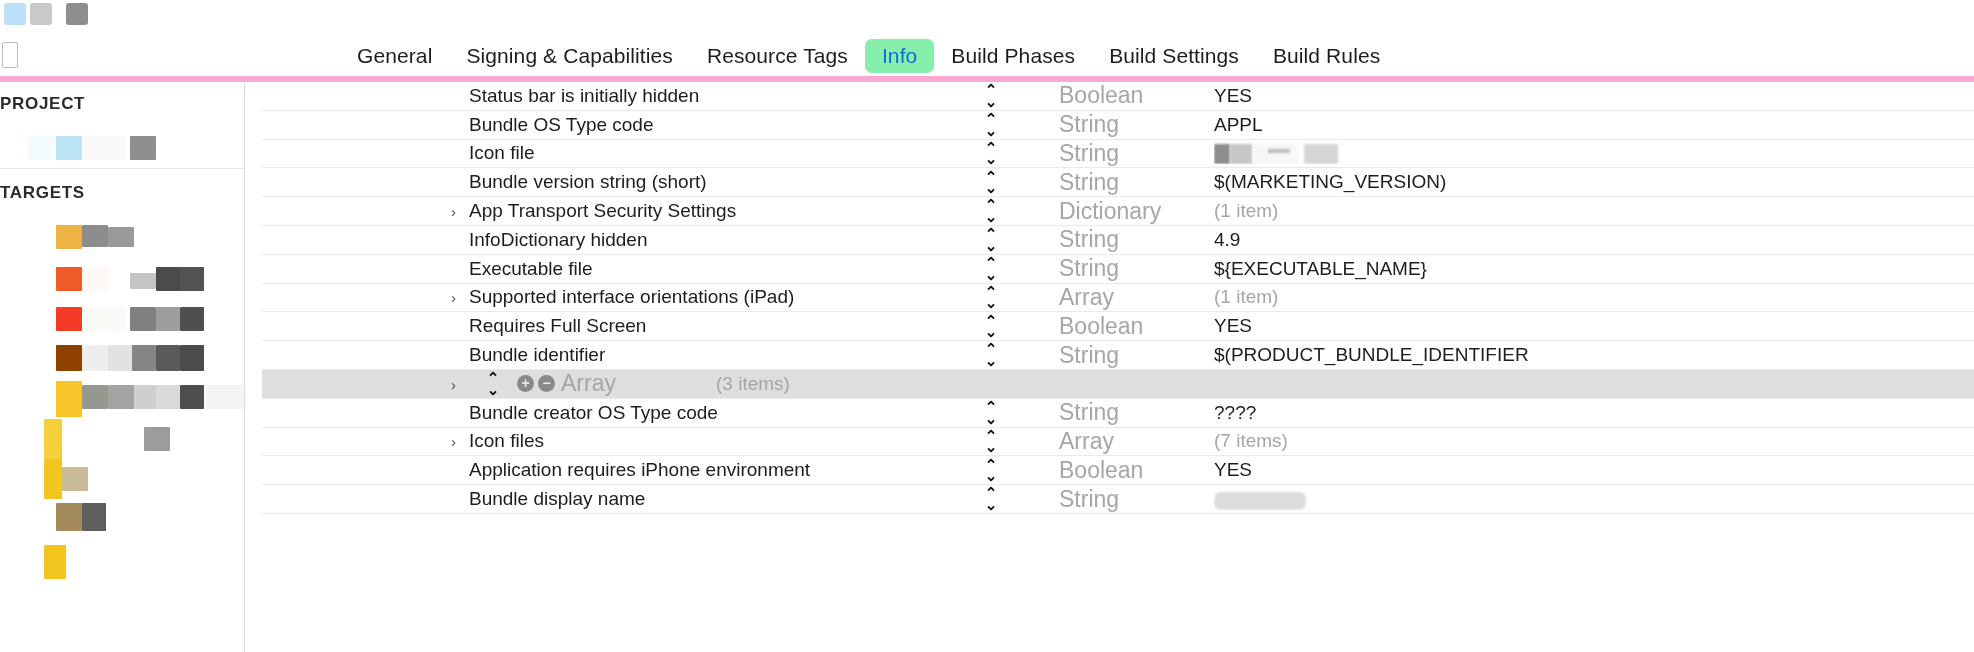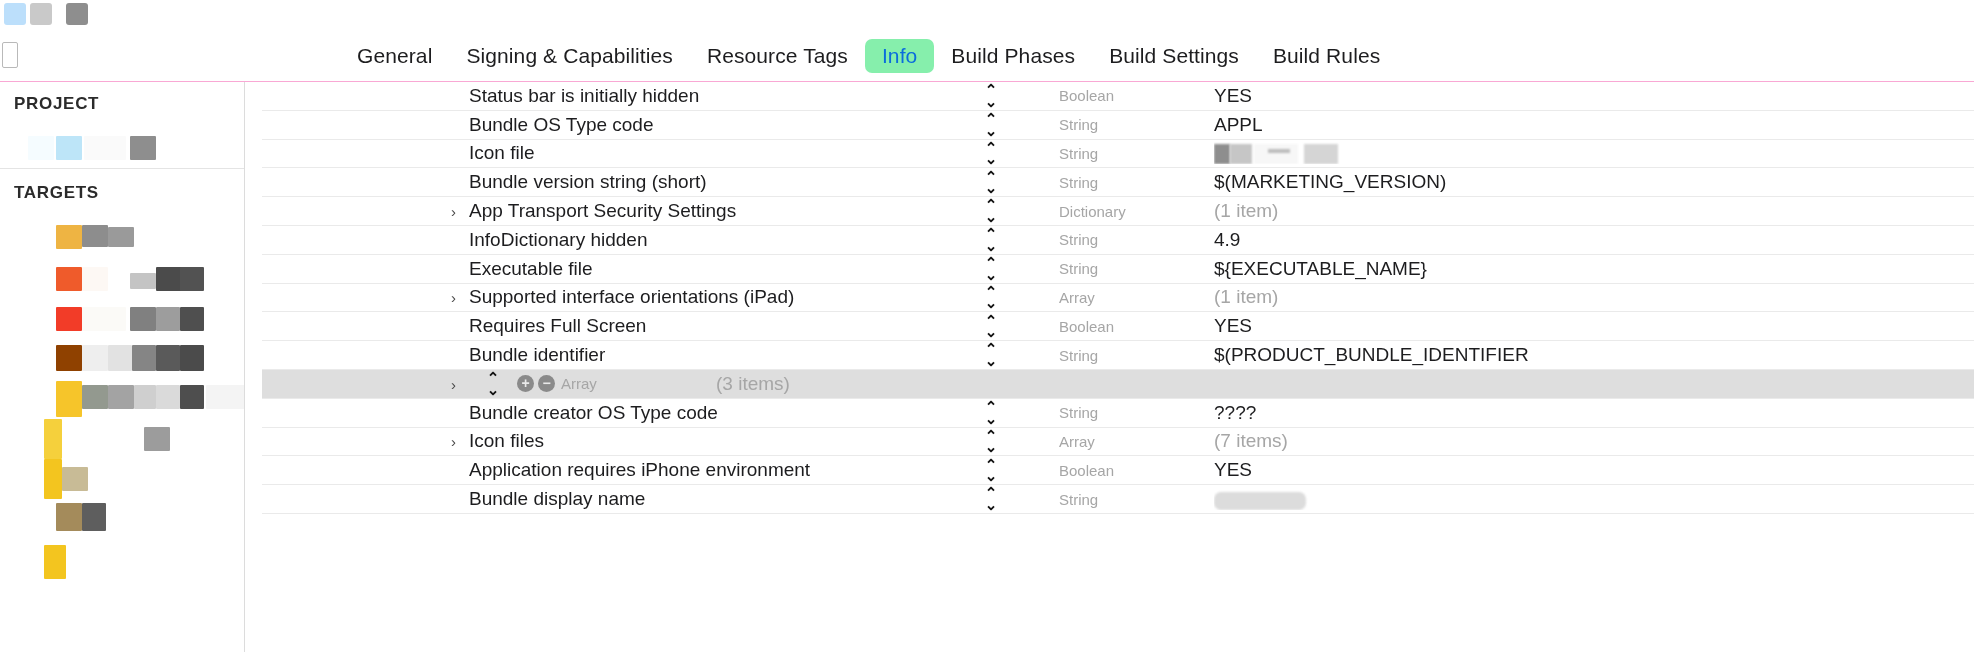--- a/index.html
+++ b/index.html
@@ -27,21 +27,21 @@
   .tb-sq.a { left: 4px;  background: #bcdffb; }
   .tb-sq.b { left: 30px; background: #c9c9c9; }
   .tb-sq.c { left: 66px; background: #8e8e8e; }
 
   
   .tabbar {
     position: absolute;
     left: 0; top: 30px;
     width: 1974px; height: 52px;
     background: #ffffff;
-    border-bottom: 1px solid #f9a8d4;
+    border-bottom: 6px solid #f9a8d4;
   }
   .tabbar-left-box {
     position: absolute;
     left: 2px; top: 12px;
     width: 16px; height: 26px;
     border: 1px solid #b9b9b9;
     border-radius: 2px;
     background: #fff;
   }
   .tabs {
@@ -72,21 +72,20 @@
     width: 245px; height: 570px;
     background: #ffffff;
     border-right: 1px solid #dcdcdc;
     overflow: hidden;
   }
   .sb-section-title {
     font-size: 17px;
     font-weight: bold;
     color: #2b2b2b;
     letter-spacing: .7px;
-    padding-left: 14px;
   }
   .sb-divider {
     height: 1px;
     background: #e4e4e4;
     margin: 0 0 0 0;
   }
   .sb-row {
     position: relative;
     height: 40px;
   }
@@ -156,21 +155,21 @@
     border-radius: 50%;
     background: #8a8a8a;
     color: #e9e9e9;
     font-size: 14px;
     line-height: 16px;
     text-align: center;
     font-weight: bold;
   }
   .type {
     flex: 0 0 155px;
-    font-size: 15px;
+    font-size: 23px;
     color: #a6a6a6;
     white-space: nowrap;
   }
   .value {
     flex: 1 1 auto;
     font-size: 19px;
     color: #1d1d1f;
     white-space: nowrap;
     position: relative;
     overflow: hidden;

